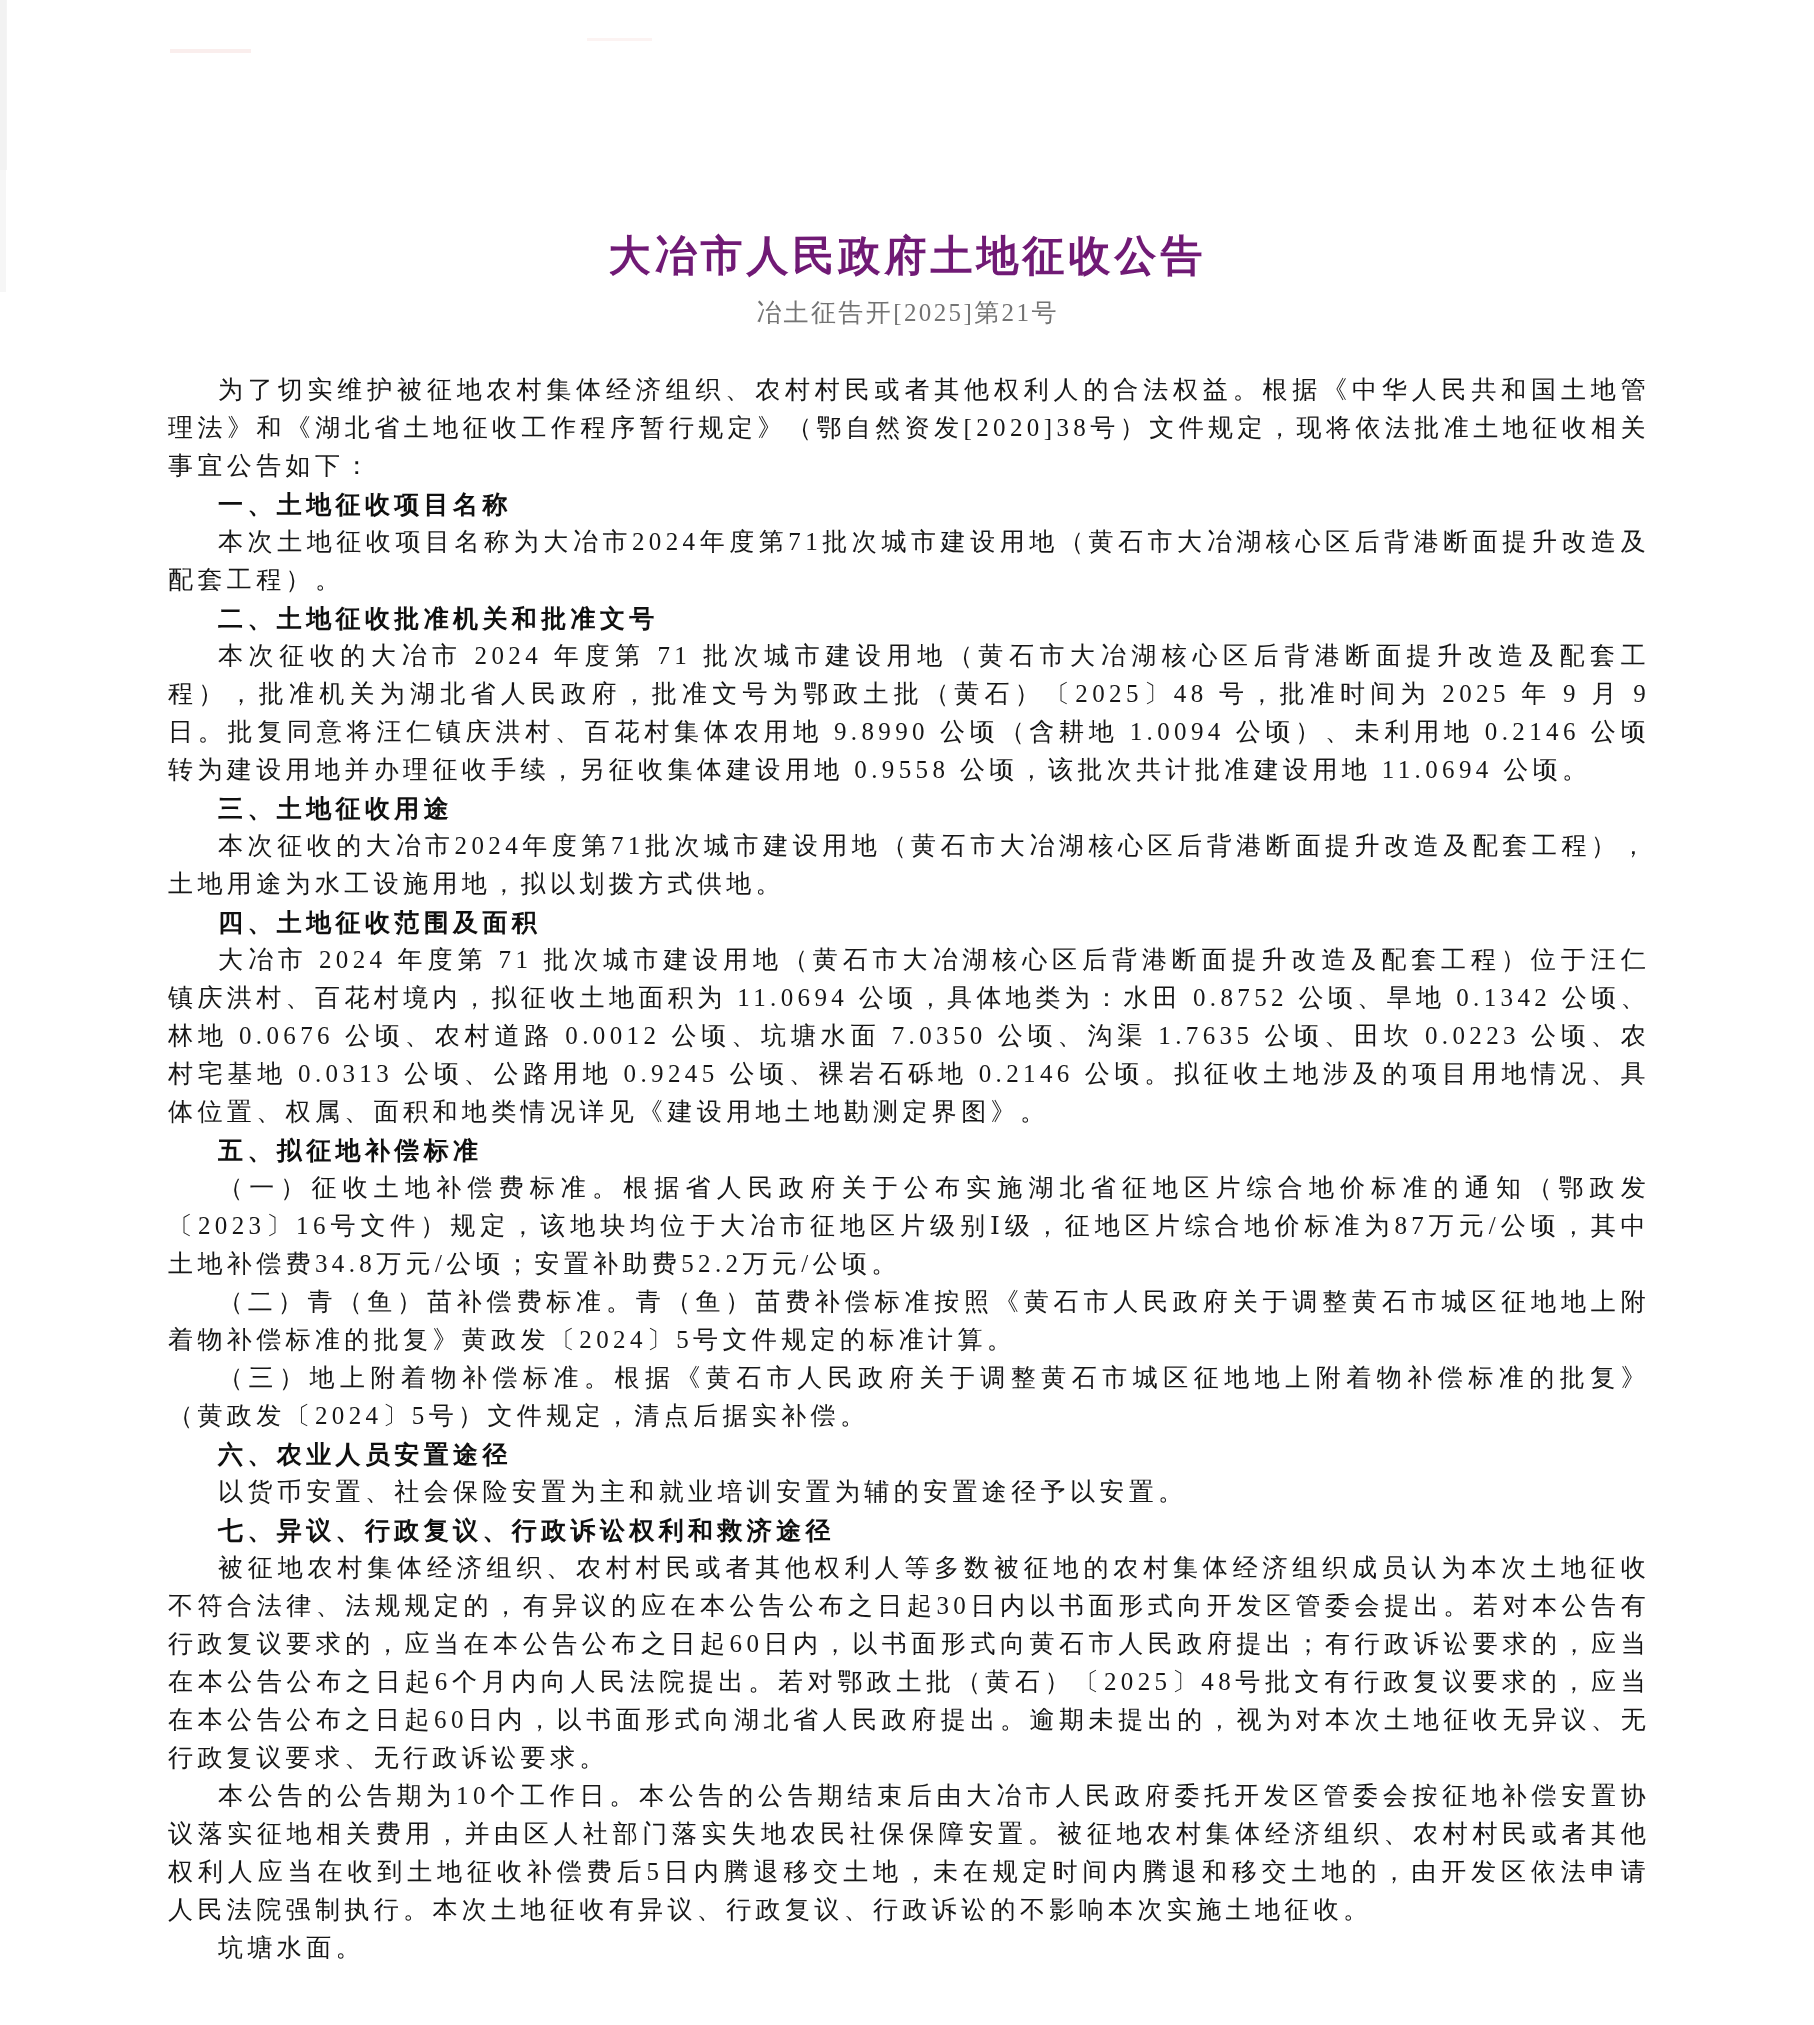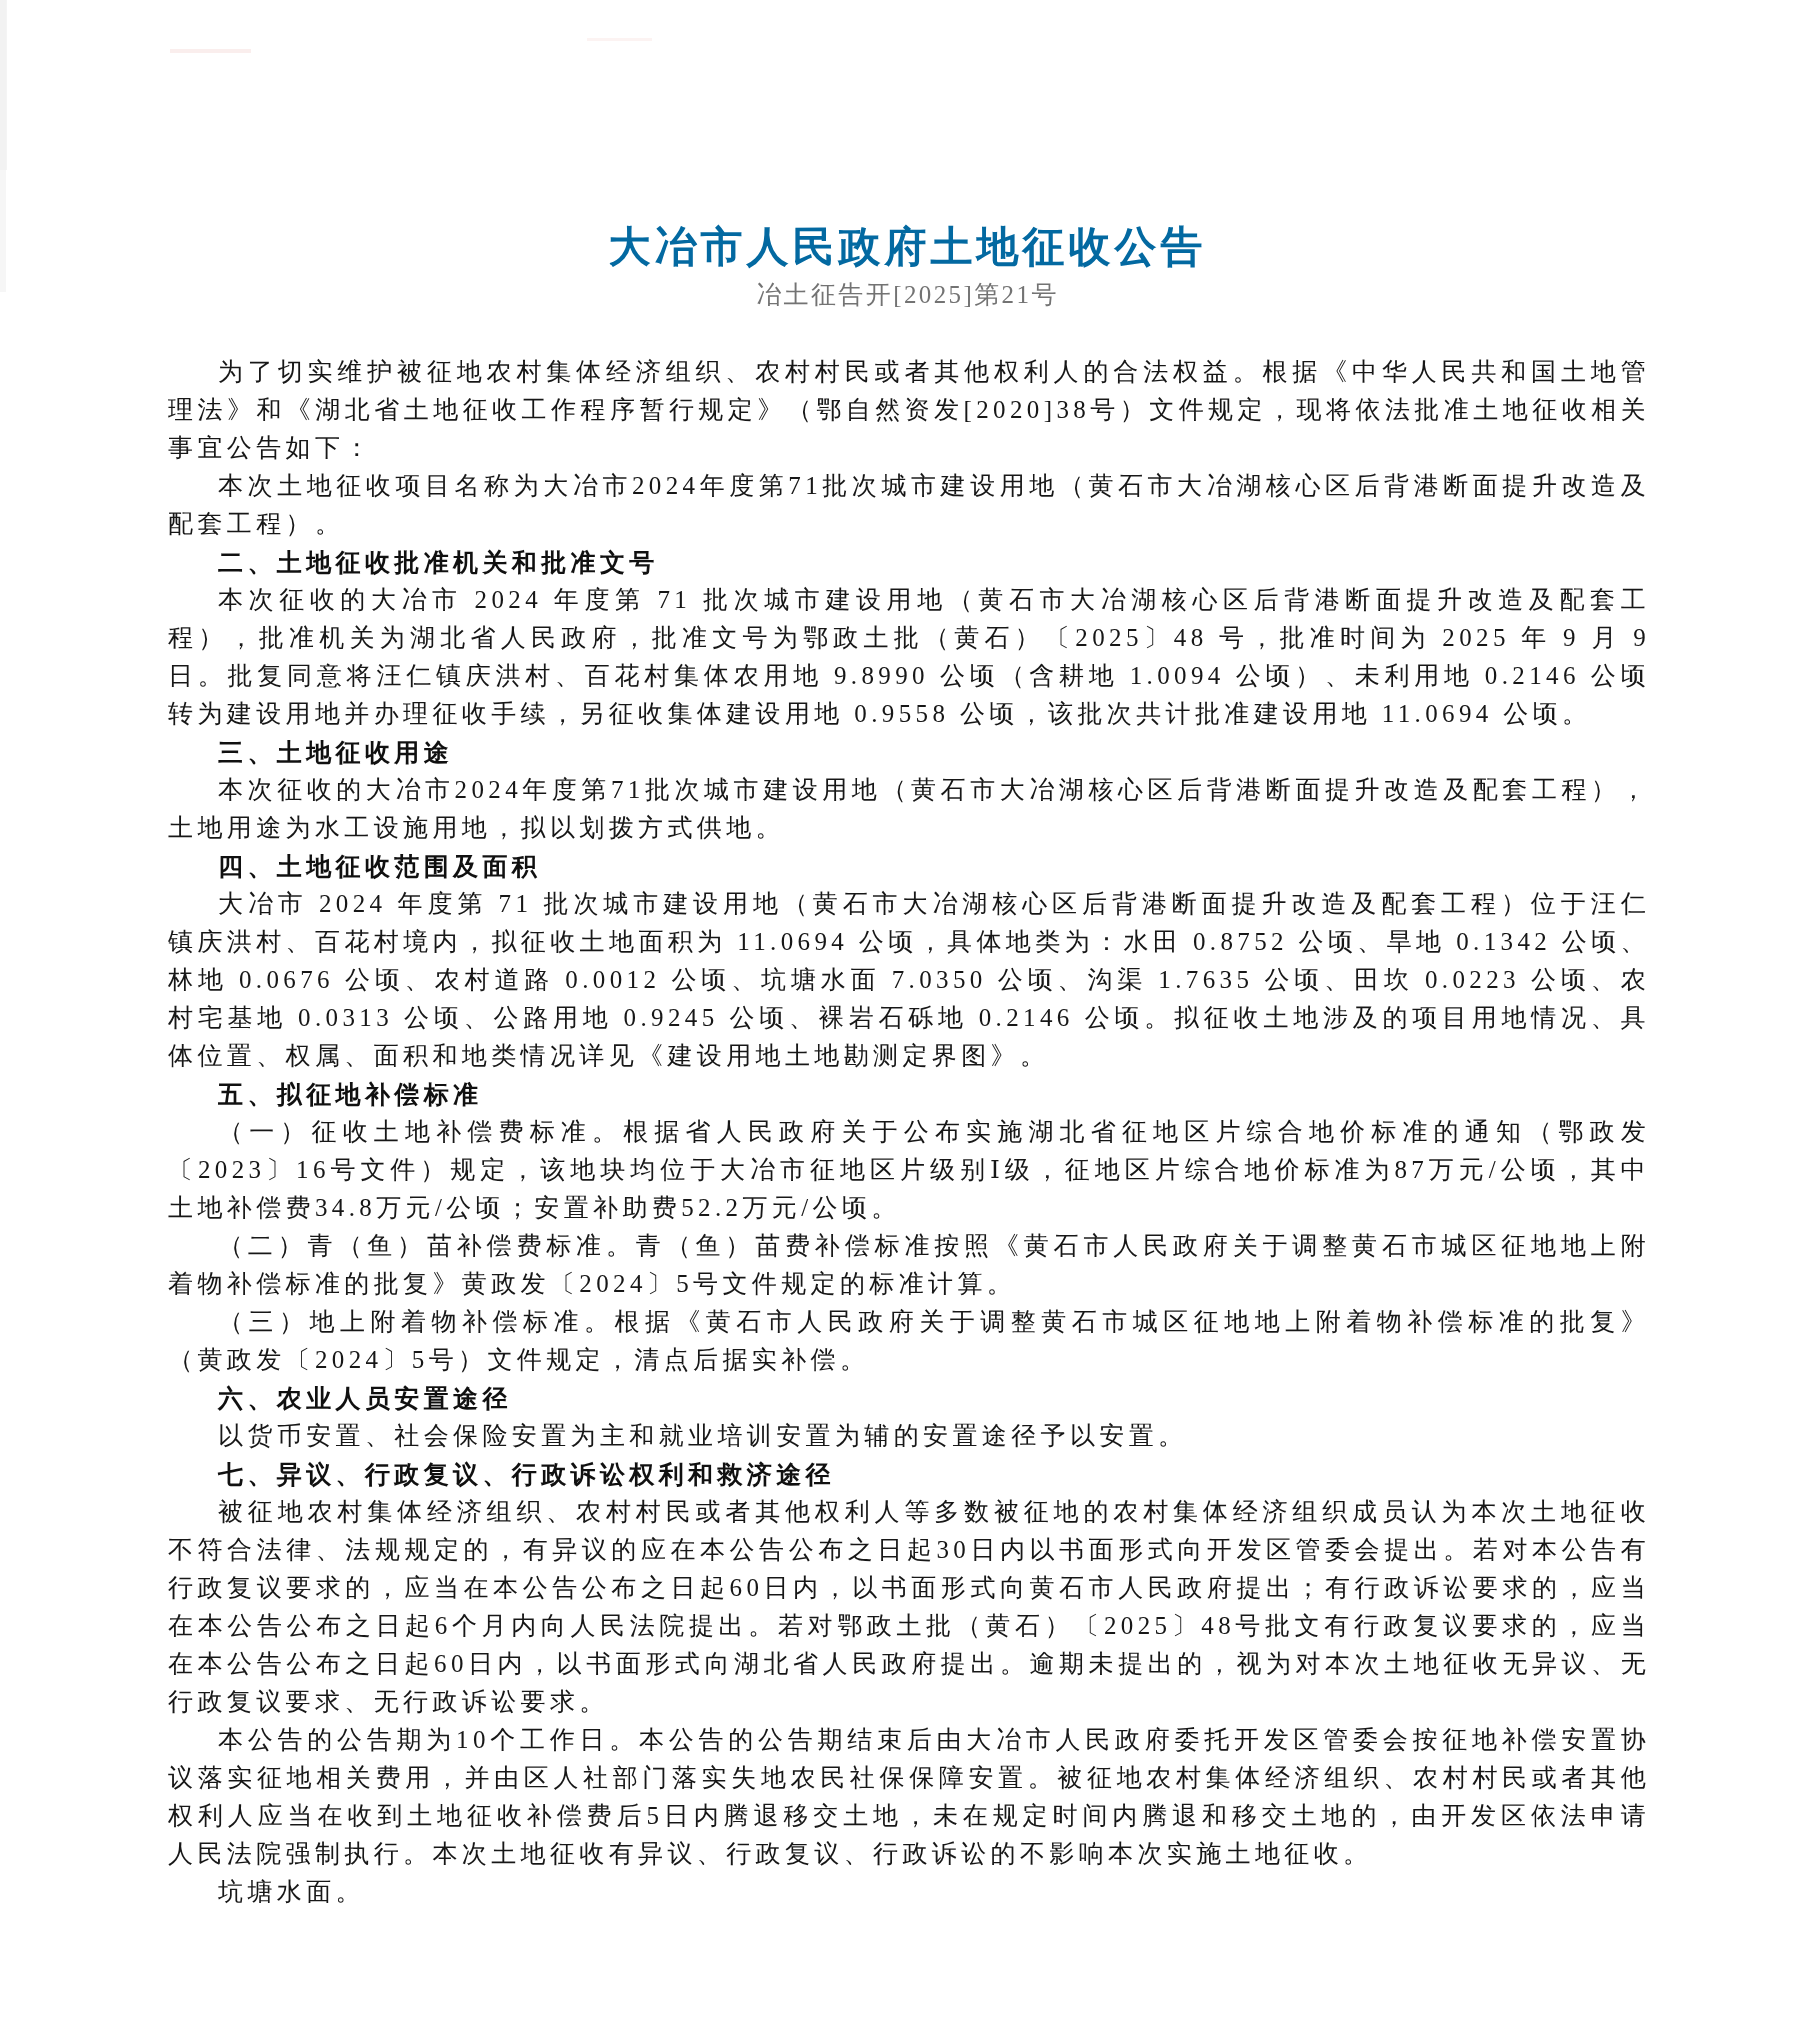--- a/index.html
+++ b/index.html
@@ -20,28 +20,28 @@
   .artifact {
     position: absolute;
     pointer-events: none;
   }
   .edge-strip-1 { left: 0; top: 300; width: 6.5px; height: 170px; background: #ededed; opacity: .6; }
   .edge-strip-2 { left: 0; top: 860; width: 5.7px; height: 292px; background: #f0f0f0; opacity: .6; }
   .pink-dash-1  { left: 170px;  top: 49px; width: 81px; height: 3.6px; background: #f3d9d6; opacity: .45; }
   .pink-dash-2  { left: 587px; top: 38px;  width: 65px; height: 3.2px; background: #f5dedb; opacity: .35; }
 
   .doc-title {
-    margin: 4px;
+    margin: 13px;
     padding-top: 217px;
     text-align: center;
     font-family: "Liberation Sans", "DejaVu Sans", sans-serif;
     font-weight: 700;
     font-size: 42px;
     letter-spacing: 4px;
-    color: #0369a1;
+    color: #701a75;
     line-height: 1.25;
   }
   .doc-number {
     margin-top: 4.9px;
     text-align: center;
     font-size: 25px;
     letter-spacing: 2.4px;
     color: #737373;
   }
   .content {
@@ -73,20 +73,21 @@
   <div class="artifact edge-strip-2"></div>
   <div class="artifact pink-dash-1"></div>
   <div class="artifact pink-dash-2"></div>
 
   <h1 class="doc-title">大冶市人民政府土地征收公告</h1>
   <div class="doc-number">冶土征告开[2025]第21号</div>
 
   <div class="content">
     <p class="intro">为了切实维护被征地农村集体经济组织、农村村民或者其他权利人的合法权益。根据《中华人民共和国土地管理法》和《湖北省土地征收工作程序暂行规定》（鄂自然资发[2020]38号）文件规定，现将依法批准土地征收相关事宜公告如下：</p>
     <div id="sections">
+        <h2 class="sec-heading">一、土地征收项目名称</h2>
         <p class="para">本次土地征收项目名称为大冶市2024年度第71批次城市建设用地（黄石市大冶湖核心区后背港断面提升改造及配套工程）。</p>
         <h2 class="sec-heading">二、土地征收批准机关和批准文号</h2>
         <p class="para">本次征收的大冶市 2024 年度第 71 批次城市建设用地（黄石市大冶湖核心区后背港断面提升改造及配套工程），批准机关为湖北省人民政府，批准文号为鄂政土批（黄石）〔2025〕48 号，批准时间为 2025 年 9 月 9 日。批复同意将汪仁镇庆洪村、百花村集体农用地 9.8990 公顷（含耕地 1.0094 公顷）、未利用地 0.2146 公顷转为建设用地并办理征收手续，另征收集体建设用地 0.9558 公顷，该批次共计批准建设用地 11.0694 公顷。</p>
         <h2 class="sec-heading">三、土地征收用途</h2>
         <p class="para">本次征收的大冶市2024年度第71批次城市建设用地（黄石市大冶湖核心区后背港断面提升改造及配套工程），土地用途为水工设施用地，拟以划拨方式供地。</p>
         <h2 class="sec-heading">四、土地征收范围及面积</h2>
         <p class="para">大冶市 2024 年度第 71 批次城市建设用地（黄石市大冶湖核心区后背港断面提升改造及配套工程）位于汪仁镇庆洪村、百花村境内，拟征收土地面积为 11.0694 公顷，具体地类为：水田 0.8752 公顷、旱地 0.1342 公顷、林地 0.0676 公顷、农村道路 0.0012 公顷、坑塘水面 7.0350 公顷、沟渠 1.7635 公顷、田坎 0.0223 公顷、农村宅基地 0.0313 公顷、公路用地 0.9245 公顷、裸岩石砾地 0.2146 公顷。拟征收土地涉及的项目用地情况、具体位置、权属、面积和地类情况详见《建设用地土地勘测定界图》。</p>
         <h2 class="sec-heading">五、拟征地补偿标准</h2>
         <p class="para">（一）征收土地补偿费标准。根据省人民政府关于公布实施湖北省征地区片综合地价标准的通知（鄂政发〔2023〕16号文件）规定，该地块均位于大冶市征地区片级别Ⅰ级，征地区片综合地价标准为87万元/公顷，其中土地补偿费34.8万元/公顷；安置补助费52.2万元/公顷。</p>
         <p class="para">（二）青（鱼）苗补偿费标准。青（鱼）苗费补偿标准按照《黄石市人民政府关于调整黄石市城区征地地上附着物补偿标准的批复》黄政发〔2024〕5号文件规定的标准计算。</p>

